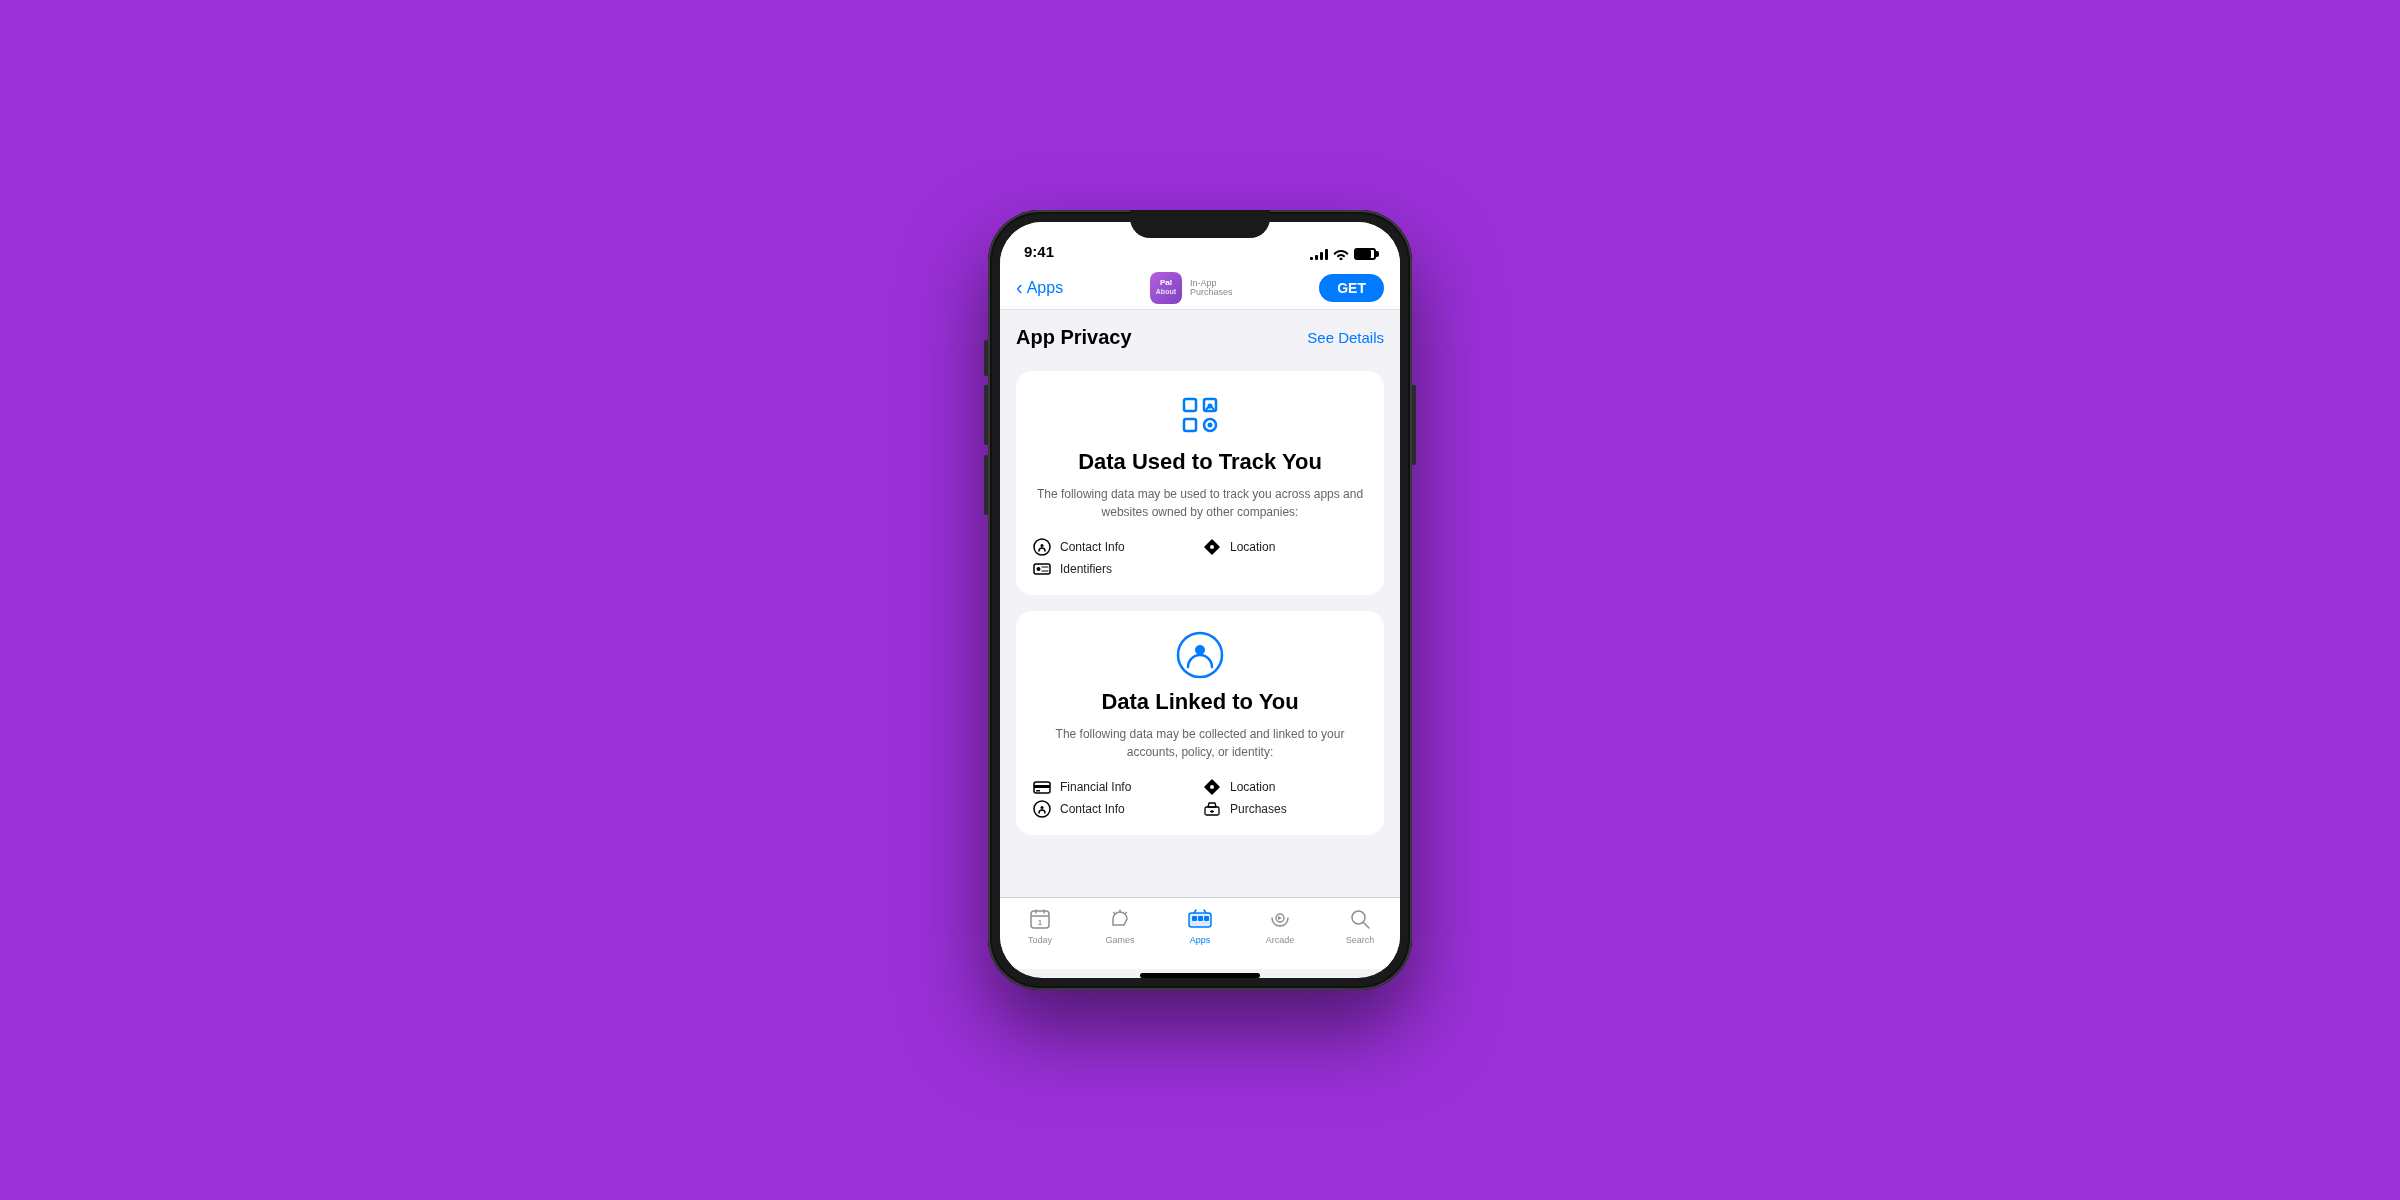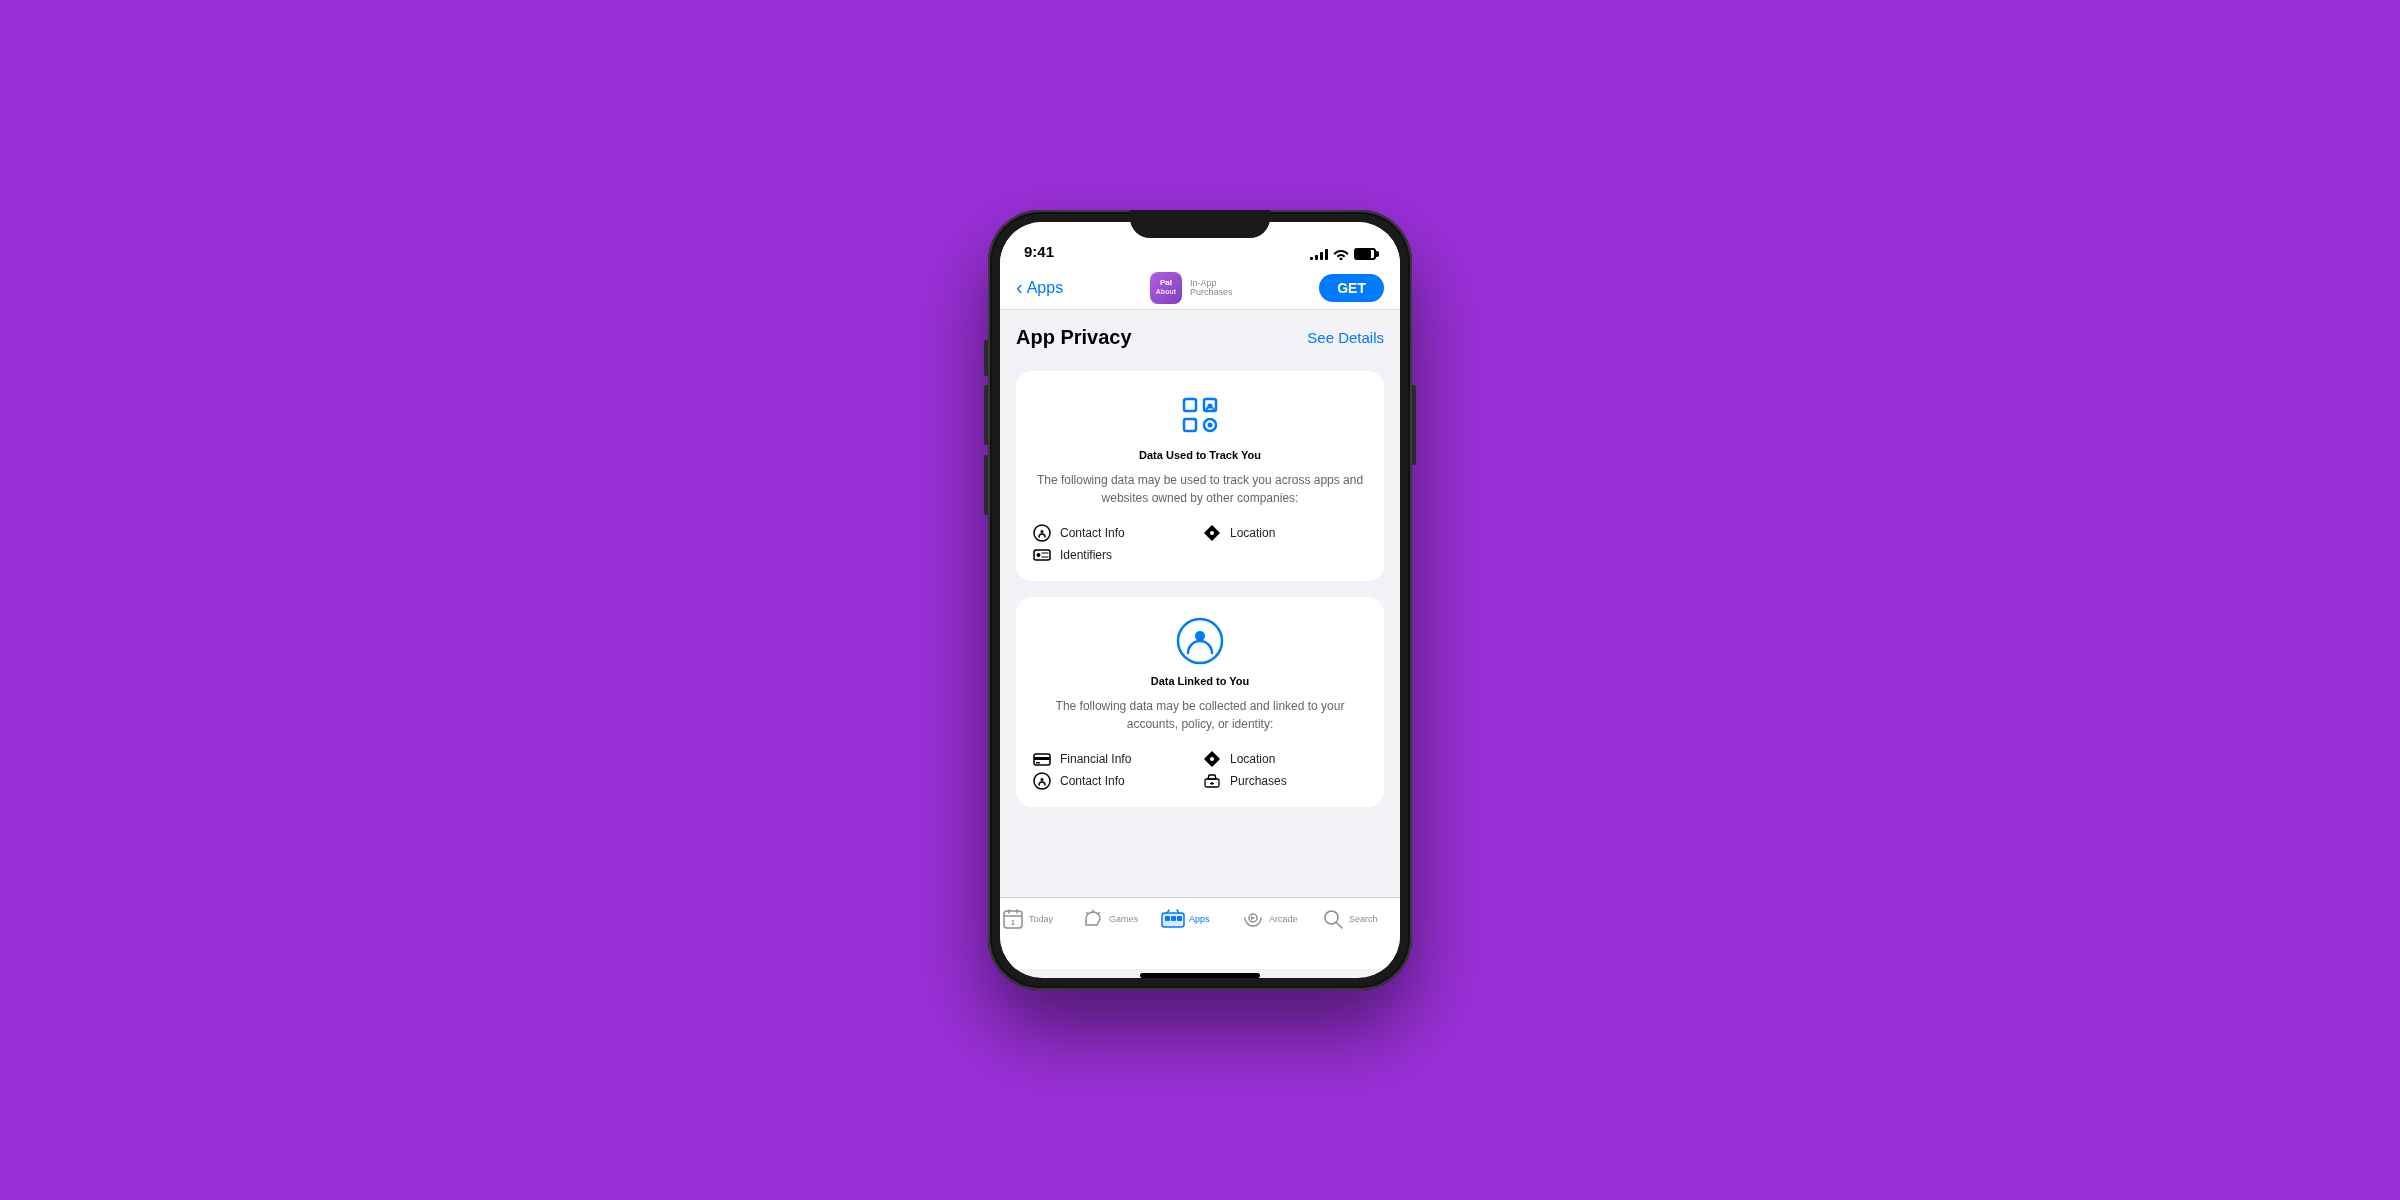--- a/index.html
+++ b/index.html
@@ -283,21 +283,21 @@
 
     .card-icon-wrap {
       width: 48px;
       height: 48px;
       display: flex;
       align-items: center;
       justify-content: center;
     }
 
     .card-title {
-      font-size: 11px;
+      font-size: 22px;
       font-weight: 700;
       color: #000;
       text-align: center;
     }
 
     .card-desc {
       font-size: 12px;
       color: #666;
       text-align: center;
       line-height: 1.5;
@@ -339,20 +339,21 @@
       border-top: 0.5px solid #d0d0d0;
       display: flex;
       align-items: flex-start;
       padding-top: 8px;
       flex-shrink: 0;
     }
 
     .tab-item {
       flex: 1;
       display: flex;
+      flex-direction: column;
       align-items: center;
       gap: 3px;
       cursor: pointer;
     }
 
     .tab-icon {
       width: 26px;
       height: 26px;
       display: flex;
       align-items: center;

